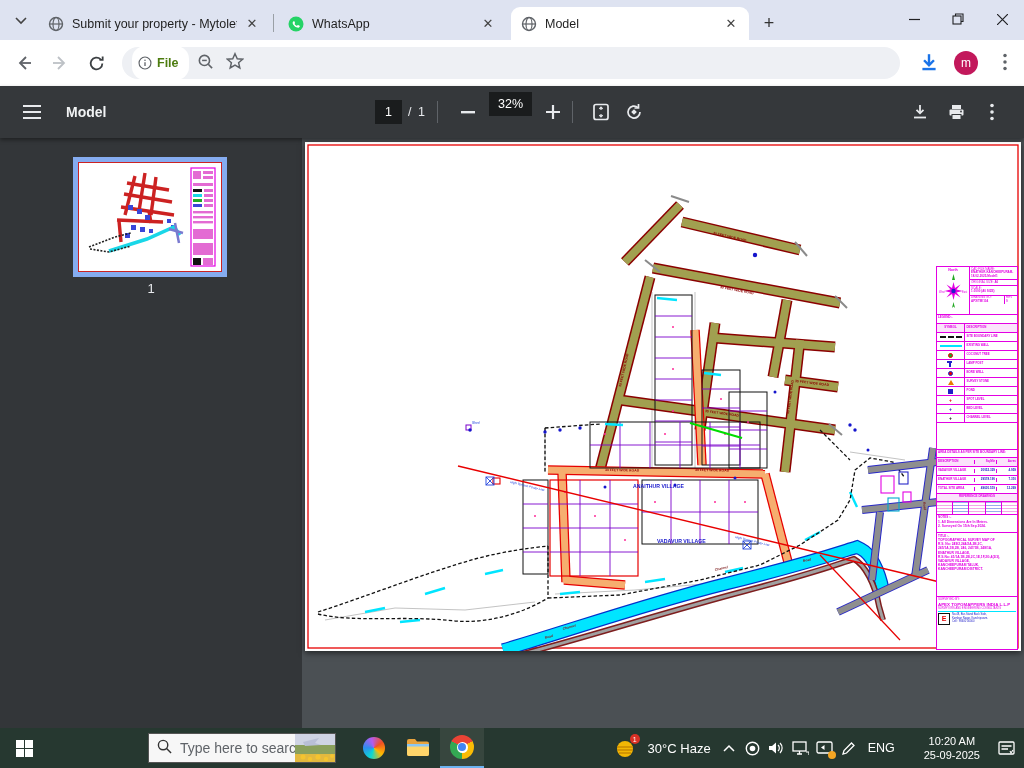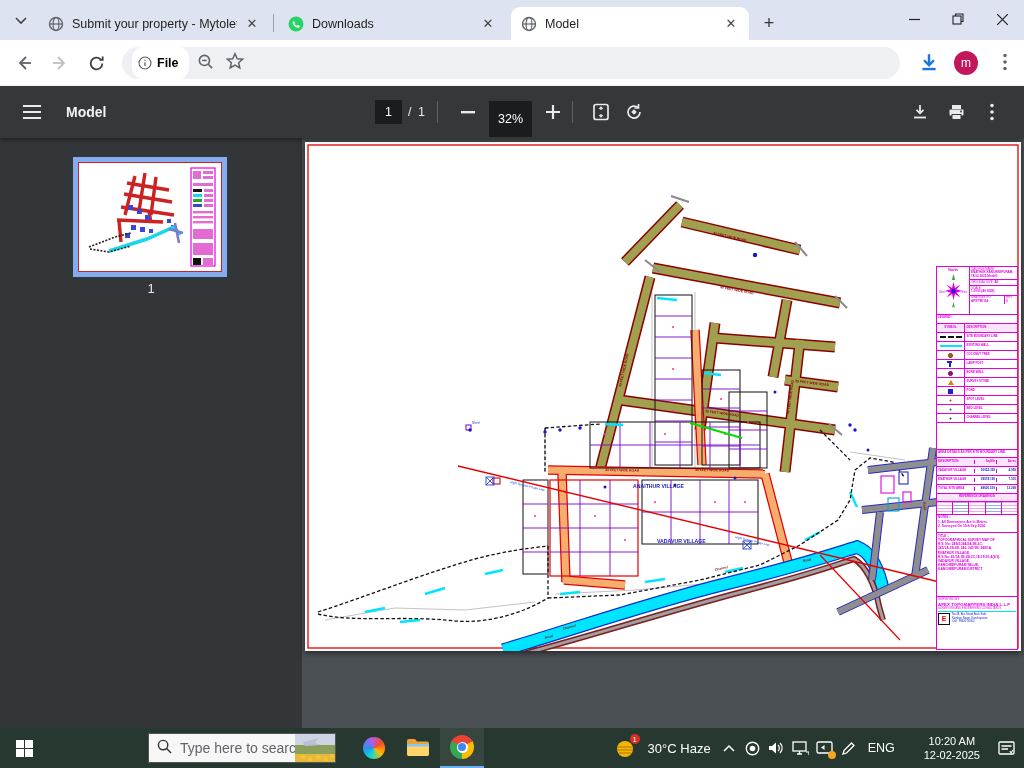--- a/index.html
+++ b/index.html
@@ -17,21 +17,21 @@
   .tab .t-close { margin-left:auto; width:16px; height:16px; display:flex; align-items:center; justify-content:center; color:#444; font-size:13px; border-radius:8px; }
   .tab-sep { position:absolute; top:14px; width:1px; height:18px; background:#9aa0a6; }
   .newtab-btn { position:absolute; top:10px; width:26px; height:26px; color:#333; font-size:18px; display:flex; align-items:center; justify-content:center; }
   .wincontrols { position:absolute; right:0; top:0; height:38px; display:flex; }
   .winbtn { width:44px; height:38px; display:flex; align-items:center; justify-content:center; color:#202124; }
 
   
   .addressbar { position:absolute; left:0; top:40px; width:1024px; height:46px; background:#ffffff; display:flex; align-items:center; }
   .nav-ico { width:28px; height:28px; display:flex; align-items:center; justify-content:center; border-radius:14px; }
   .omnibox { position:absolute; left:122px; top:7px; width:778px; height:32px; background:#EEF0F4; border-radius:16px; display:flex; align-items:center; padding:0 10px; }
-  .file-chip { background:#fff; border-radius:13px; height:34px; display:flex; align-items:center; padding:0 10px 0 6px; font-size:12.5px; color:#000000; gap:5px; }
+  .file-chip { background:#fff; border-radius:13px; height:34px; display:flex; align-items:center; padding:0 10px 0 6px; font-size:12.5px; color:#4d7c0f; gap:5px; }
   .url-text { font-size:13.5px; color:#202124; margin-left:10px; white-space:nowrap; overflow:hidden; flex:1; }
   .omni-right { display:flex; align-items:center; gap:12px; margin-left:8px; }
   .avatar { width:24px; height:24px; border-radius:12px; background:#C2185B; color:#fff; font-size:12px; display:flex; align-items:center; justify-content:center; }
 
   
   .pdfbar { position:absolute; left:0; top:86px; width:1024px; height:52px; background:#35383B; box-shadow:0 2px 4px rgba(0,0,0,.4); z-index:5; display:flex; align-items:center; color:#E8EAED; }
   .pdfbar .title { font-size:14px; font-weight:bold; color:#F1F3F4; }
   .darkbox { background:#1A1C1D; color:#fff; font-size:12.5px; display:flex; align-items:center; justify-content:center; }
   .pbar-sep { width:1px; height:22px; background:#5F6368; }
   .pdf-ico { width:32px; height:32px; display:flex; align-items:center; justify-content:center; border-radius:16px; }
@@ -94,21 +94,21 @@
     <span class="t-close">✕</span>
   </div>
   <div class="tab-sep" style="left:273px;"></div>
   <div class="tab" style="left:278px; width:228px;">
     <span class="favicon">
       <svg width="16" height="16" viewBox="0 0 16 16">
           <circle cx="8" cy="8" r="7.5" fill="#25D366"></circle>
           <path d="M11.2 9.6c-.2-.1-1-.5-1.2-.55-.16-.06-.3-.08-.4.08-.12.17-.45.55-.55.66-.1.1-.2.12-.37.04-.9-.45-1.5-.8-2.1-1.82-.16-.27.16-.25.45-.84.05-.1.02-.2-.02-.28-.05-.08-.4-.95-.54-1.3-.14-.34-.3-.3-.4-.3h-.34c-.1 0-.3.04-.45.2-.15.17-.6.58-.6 1.4 0 .84.6 1.64.7 1.76.08.1 1.2 1.9 3 2.6 1.12.48 1.56.52 2.12.44.34-.05 1-.42 1.16-.82.14-.4.14-.74.1-.82-.04-.07-.15-.1-.34-.2z" fill="#fff"></path>
         </svg>
     </span>
-    <span class="t-title">Downloads</span>
+    <span class="t-title">WhatsApp</span>
     <span class="t-close">✕</span>
   </div>
   <div class="tab active" style="left:511px; width:238px;">
     <span class="favicon">
       <svg width="16" height="16" viewBox="0 0 16 16">
           <circle cx="8" cy="8" r="6.5" fill="none" stroke="#5f6368" stroke-width="1.4"></circle>
           <ellipse cx="8" cy="8" rx="3" ry="6.5" fill="none" stroke="#5f6368" stroke-width="1.2"></ellipse>
           <path d="M1.8 8 H14.2" stroke="#5f6368" stroke-width="1.2"></path>
         </svg>
     </span>
@@ -205,21 +205,21 @@
   <span class="title" style="margin-left:18px;">Model</span>
   <div class="darkbox" style="position:absolute; left:375px; top:14px; width:27px; height:24px;">1</div>
   <span style="position:absolute; left:408px; top:19px; font-size:12.5px;">/</span>
   <span style="position:absolute; left:418px; top:19px; font-size:12.5px;">1</span>
   <div class="pbar-sep abs" style="left:437px; top:15px;"></div>
   <div class="pdf-ico abs" style="left:452px; top:10px;">
     <svg width="14" height="3">
         <rect width="14" height="2.4" fill="#E8EAED"></rect>
       </svg>
   </div>
-  <div class="darkbox" style="position:absolute; left:489px; top:15px; width:43px; height:36px;">32%</div>
+  <div class="darkbox" style="position:absolute; left:489px; top:6px; width:43px; height:24px;">32%</div>
   <div class="pdf-ico abs" style="left:537px; top:10px;">
     <svg width="14" height="14" viewBox="0 0 14 14">
         <path d="M7 0 V14 M0 7 H14" stroke="#E8EAED" stroke-width="2.2"></path>
       </svg>
   </div>
   <div class="pbar-sep abs" style="left:572px; top:15px;"></div>
   <div class="pdf-ico abs" style="left:585px; top:10px;">
     <svg width="18" height="18" viewBox="0 0 18 18">
         <rect x="2" y="1.5" width="14" height="15" rx="2" fill="none" stroke="#E8EAED" stroke-width="1.7"></rect>
         <path d="M9 4.5 L9 7 M9 11 L9 13.5 M7.3 5.8 L9 4 L10.7 5.8 M7.3 12.2 L9 14 L10.7 12.2" stroke="#E8EAED" stroke-width="1.2" fill="none"></path>
@@ -811,21 +811,21 @@
       <div style="position:absolute; right:1px; bottom:9px; width:8px; height:8px; border-radius:4px; background:#F5A623;"></div>
     </div>
     <div class="tray-ico">
       <svg width="15" height="15" viewBox="0 0 15 15">
           <path d="M2 13 L3 9.5 L10.5 2 L13 4.5 L5.5 12 Z" fill="none" stroke="#fff" stroke-width="1.3"></path>
         </svg>
     </div>
     <div style="font-size:12.5px; padding:0 7px;">ENG</div>
     <div class="clock">
       <div>10:20 AM</div>
-      <div>12-02-2025</div>
+      <div>25-09-2025</div>
     </div>
     <div class="tray-ico" style="width:36px;">
       <svg width="17" height="16" viewBox="0 0 17 16">
           <rect x="1" y="2" width="15" height="12" rx="1" fill="none" stroke="#fff" stroke-width="1.3"></rect>
           <path d="M3.5 6 H13.5 M3.5 9 H10" stroke="#fff" stroke-width="1.3"></path>
           <path d="M12 11 l1 2 l2 -3" stroke="#fff" stroke-width="1.1" fill="none"></path>
         </svg>
     </div>
   </div>
 </div>

